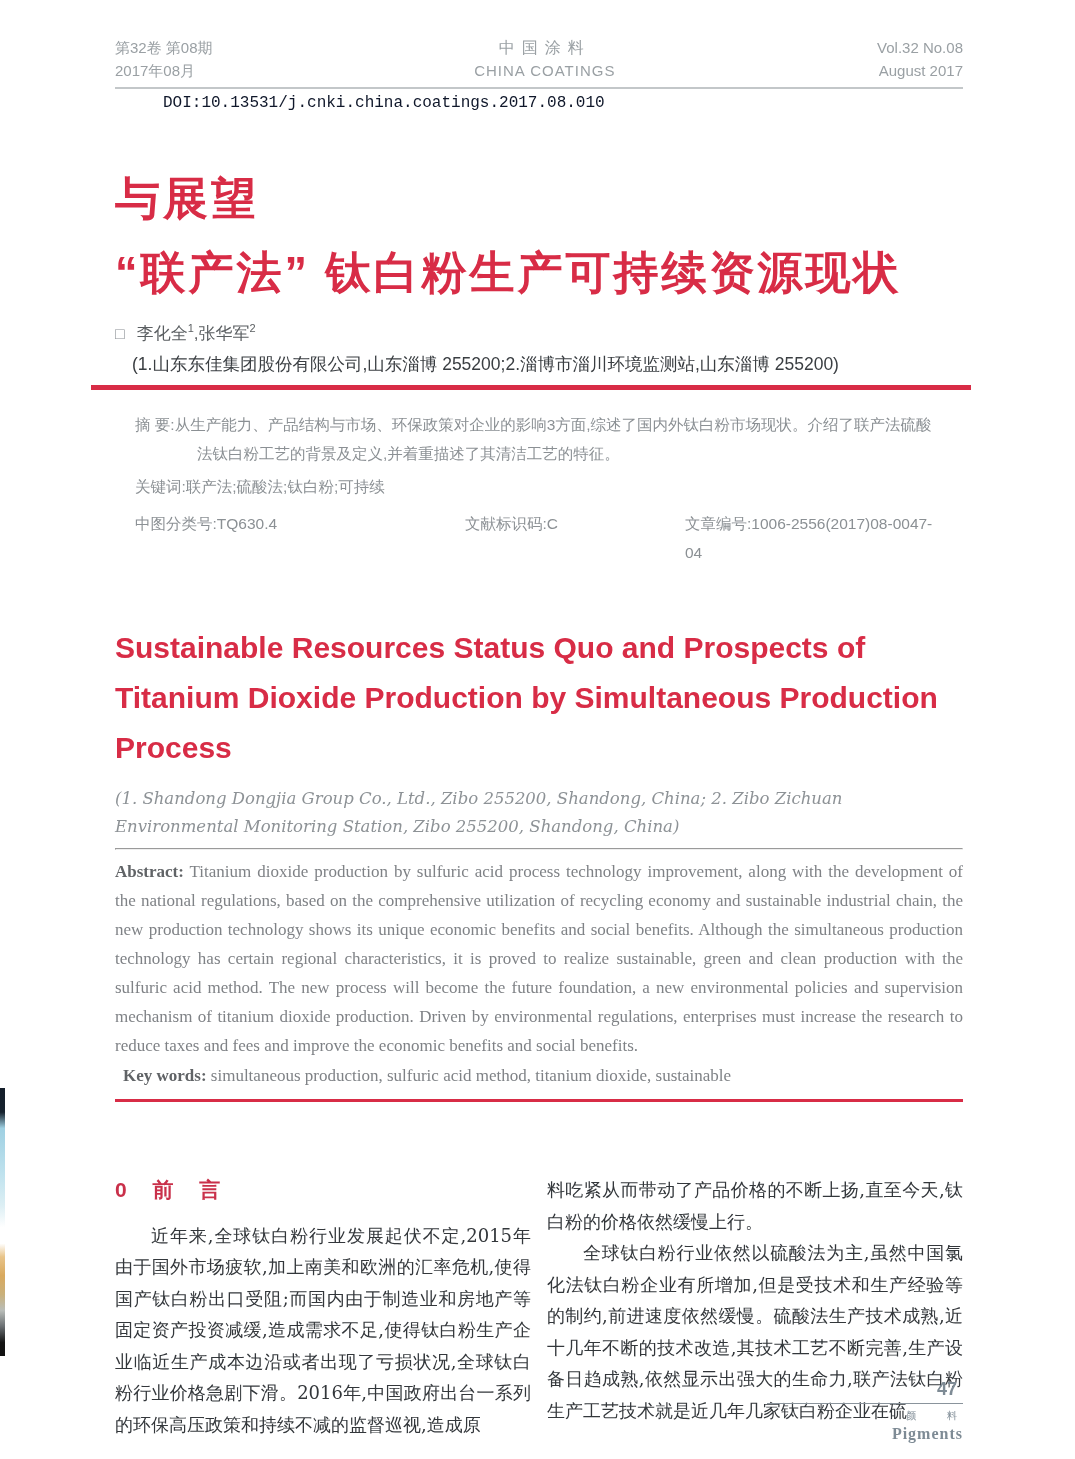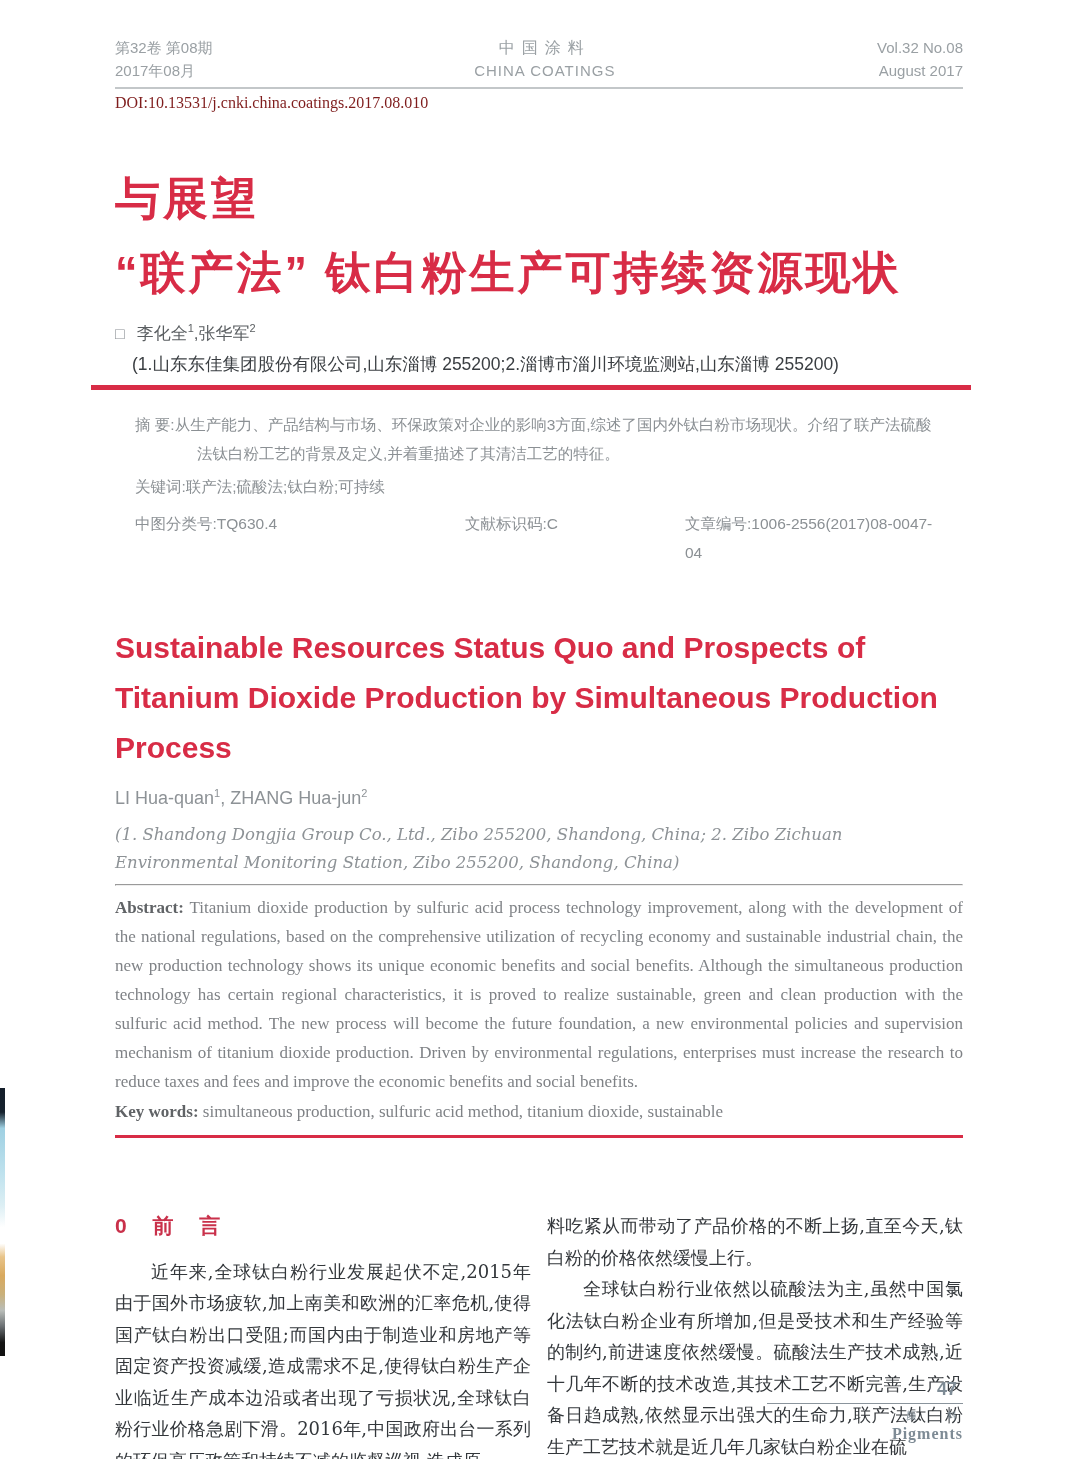--- a/index.html
+++ b/index.html
@@ -9,21 +9,21 @@
   .content { position:absolute; left:115px; top:0; width:848px; }
 
   
   .journal-header { display:flex; justify-content:space-between; align-items:flex-start; padding-top:36px; color:#9aa0a4; font-size:15px; line-height:23px; }
   .jh-left { text-align:left; }
   .jh-center { text-align:center; }
   .jh-center .cn { letter-spacing:7px; font-size:16px; }
   .jh-center .en { letter-spacing:1px; }
   .jh-right { text-align:right; }
   .header-rule { border:none; height:2px; background:#c3c7c9; margin-top:5px; }
-  .doi { font-family:Liberation Serif, serif; color:#7f1d1d; font-size:16px; margin-top:5px; }
+  .doi { font-family:Liberation Mono, monospace; color:#0f172a; font-size:16px; margin-top:5px;margin-left:48px; }
 
   
   .title-cn { color:var(--accent); font-weight:bold; font-size:45px; line-height:74px; letter-spacing:3px; margin-top:50px; }
 
   
   .authors-cn { margin-top:12px; font-size:17px; color:#5a5e61; display:flex; align-items:baseline; }
   .authors-cn .marker { color:#8d9296; margin-right:12px; font-size:16px; }
   .authors-cn sup, .authors-en sup { font-size:11px; }
   .affil-cn { margin-top:7px; font-size:17.5px; color:#3a3e42; padding-left:17px; }
   .rule-thick { height:5px; background:var(--accent); margin-top:9px; margin-left:-24px; width:880px; }
@@ -36,21 +36,21 @@
 
   
   .title-en { color:var(--accent); font-size:30px; font-weight:bold; line-height:50px; margin-top:56px; width:842px; }
   .authors-en { margin-top:14px; color:#8d9296; font-size:18px; }
   .affil-en { font-family:"DejaVu Serif",serif; font-style:italic; color:#8d9296; font-size:16.5px; line-height:28px; margin-top:12px; }
   .rule-pink { height:2px; background:#e095a4; margin-top:7px; }
 
   
   .abs-en { font-family:"Liberation Serif",serif; color:#7f8286; font-size:17px; line-height:29px; text-align:justify; margin-top:7px; }
   .abs-en b, .kw-en b { color:#606366; }
-  .kw-en { font-family:"Liberation Serif",serif; color:#7f8286; font-size:17px; line-height:29px; margin-top:1px; }
+  .kw-en { font-family:"Liberation Serif",serif; color:#7f8286; font-size:17px; line-height:29px; margin-top:1px;margin-left:8px; }
   .rule-red2 { height:3px; background:var(--accent); margin-top:9px; }
 
   
   .body-cols { display:flex; gap:16px; margin-top:72px; }
   .col { flex:1; font-family:"DejaVu Serif","Liberation Serif",serif; font-size:18px; line-height:31.5px; color:#33373b; text-align:justify; }
   .section-heading { color:#c9304a; font-size:21px; font-weight:bold; font-family:"Liberation Sans",sans-serif; word-spacing:20px; margin-bottom:14px; text-align:left; }
   .col p.indent { text-indent:2em; }
 
   
   .page-footer { position:absolute; right:112px; bottom:16px; text-align:right; color:#7e8b95; }
@@ -105,21 +105,20 @@
       <p class="hang"><span>摘  要:</span><span>从生产能力、产品结构与市场、环保政策对企业的影响3方面,综述了国内外钛白粉市场现状。介绍了联产法硫酸法钛白粉工艺的背景及定义,并着重描述了其清洁工艺的特征。</span></p>
       <p class="kw"><span>关键词:</span><span>联产法;硫酸法;钛白粉;可持续</span></p>
       <div class="meta">
         <span>中图分类号:TQ630.4</span>
         <span>文献标识码:C</span>
         <span>文章编号:1006-2556(2017)08-0047-04</span>
       </div>
     </div>
 
     <div class="title-en">Sustainable Resources Status Quo and Prospects of Titanium Dioxide Production by Simultaneous Production Process</div>
-    <div class="authors-en"><span>LI Hua-quan</span><sup>1</sup><span>, </span><span>ZHANG Hua-jun</span><sup>2</sup></div>
     <div class="affil-en">(1. Shandong Dongjia Group Co., Ltd., Zibo 255200, Shandong, China; 2. Zibo Zichuan Environmental Monitoring Station, Zibo 255200, Shandong, China)</div>
     <hr class="rule-pink">
 
     <p class="abs-en"><b>Abstract:</b><span> Titanium dioxide production by sulfuric acid process technology improvement, along with the development of the national regulations, based on the comprehensive utilization of recycling economy and sustainable industrial chain, the new production technology shows its unique economic benefits and social benefits. Although the simultaneous production technology has certain regional characteristics, it is proved to realize sustainable, green and clean production with the sulfuric acid method. The new process will become the future foundation, a new environmental policies and supervision mechanism of titanium dioxide production. Driven by environmental regulations, enterprises must increase the research to reduce taxes and fees and improve the economic benefits and social benefits.</span></p>
     <p class="kw-en"><b>Key words:</b><span> simultaneous production, sulfuric acid method, titanium dioxide, sustainable</span></p>
     <div class="rule-red2"></div>
 
     <div class="body-cols">
       <div class="col">
         <div class="section-heading">0 前 言</div>

